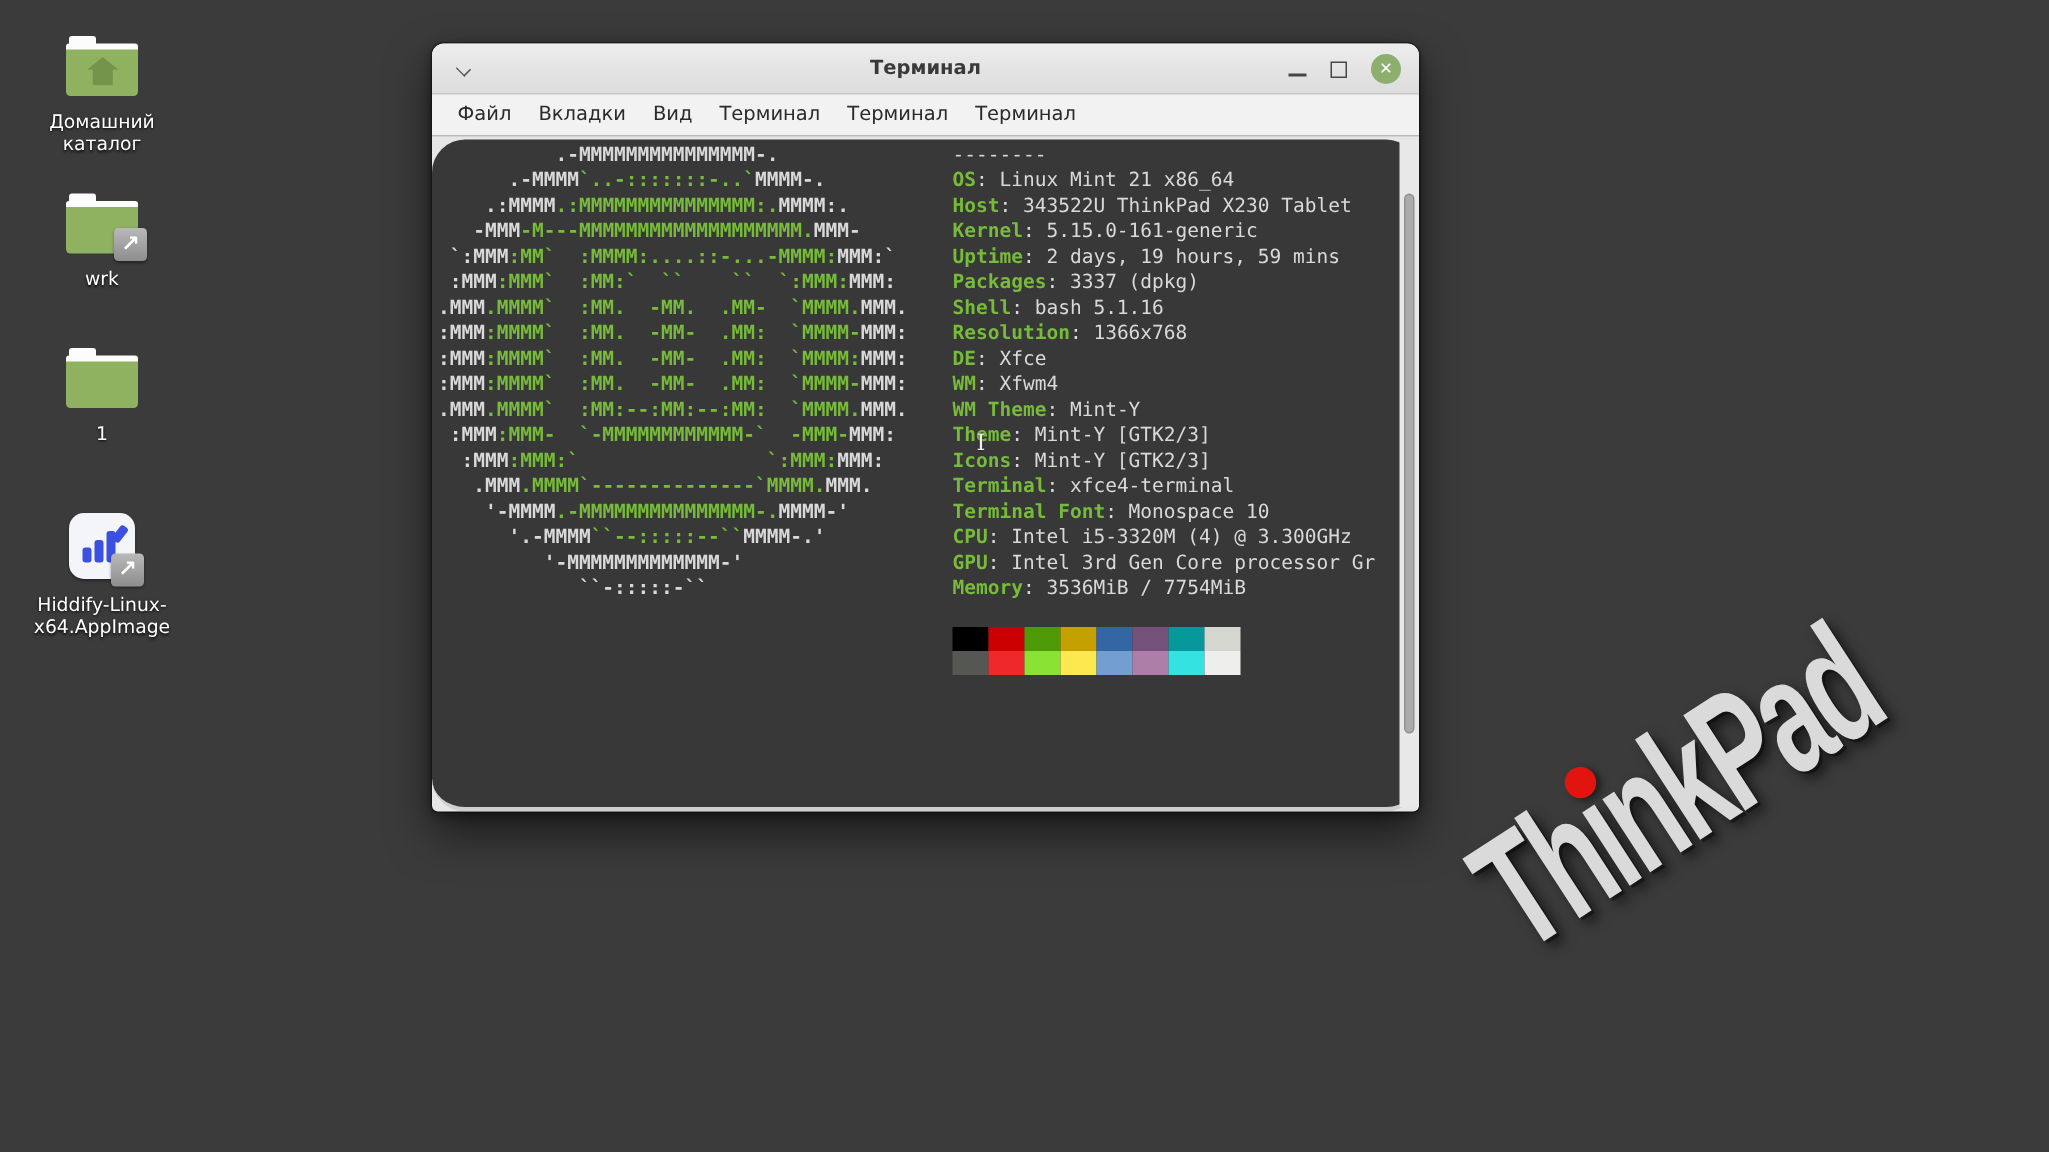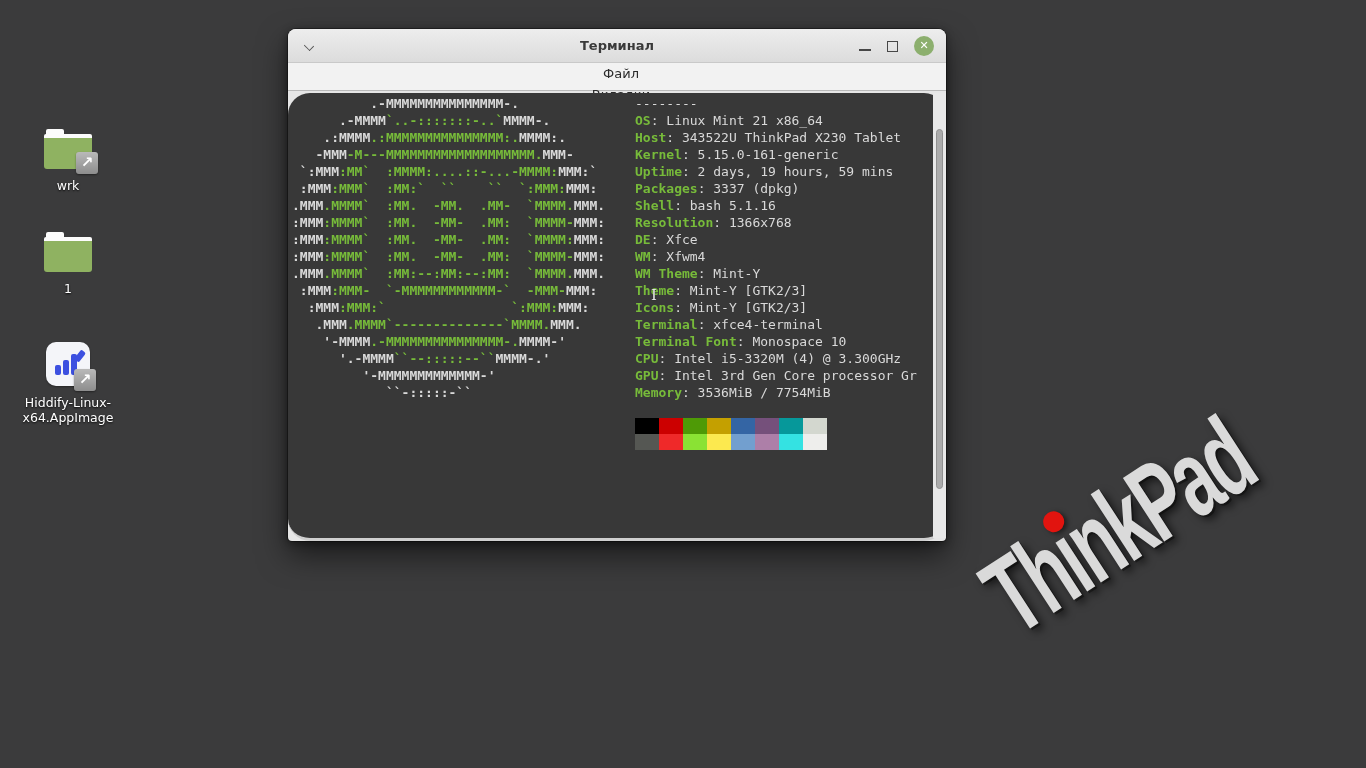--- a/index.html
+++ b/index.html
@@ -46,21 +46,21 @@
   .title { position:absolute; left:0; right:0; top:9px; text-align:center; font-weight:bold; font-size:13px; color:#3a3a3a; }
   .chevron { position:absolute; left:17px; top:13px; width:9px; height:9px; }
   .chevron::before { content:""; position:absolute; left:0; top:0; width:7px; height:7px;
                      border-right:1.6px solid #555; border-bottom:1.6px solid #555; transform:rotate(45deg) scale(1,.8); }
   .winbtns { position:absolute; right:12px; top:0; height:34px; display:flex; align-items:center; gap:16px; }
   .b-min { width:12px; height:10px; position:relative; }
   .b-min::after { content:""; position:absolute; left:0; bottom:0; width:12px; height:2px; background:#474747; }
   .b-max { width:11px; height:11px; border:1.6px solid #474747; background:transparent; }
   .b-close { width:20px; height:20px; border-radius:50%; background:#8caf6e; color:#fff; font-size:11px;
              font-weight:bold; line-height:20px; text-align:center; }
-  .menubar { height:28px; background:#f2f2f2; border-bottom:1px solid #b9b9b9; display:flex; align-items:center; padding-left:8px;flex-direction:column; }
+  .menubar { height:28px; background:#f2f2f2; border-bottom:1px solid #b9b9b9; display:flex; align-items:center; padding-left:8px; }
   .menu-item { padding:3px 9px; font-size:13px; color:#2b2b2b; }
 
   .term { position:absolute; left:0; right:0; top:64px; bottom:0; background:#383838;
           font-family:"DejaVu Sans Mono","Liberation Mono",monospace; font-size:13px; line-height:17px;
           border-bottom:3px solid #cfcfcf;border-radius:22px; }
   .tcol { position:absolute; white-space:pre; }
   #ascii-art { left:4px; top:2px; }
   #info-col  { left:347px; top:2px; }
   .c-w { color:#d9d9d9; }
   .c-g { color:#77bb3a; }
@@ -73,20 +73,34 @@
   .scroll-handle { position:absolute; left:3px; top:36px; width:7px; height:360px; background:#ababab;
                    border:1px solid #909090; border-radius:4px; }
   .ibeam { position:absolute; left:363px; top:194px; font-family:"DejaVu Serif",serif; font-size:15px;
            color:#f0f0f0; text-shadow:0 0 1px #000; }
 </style>
 </head>
 <body>
 
 <div class="desktop">
 
+  <div class="dicon" style="top:24px;">
+    <div class="glyphwrap">
+      <div class="folder">
+        <div class="tab"></div>
+          <div class="band"></div>
+          <div class="fbody"></div>
+          <div class="house"></div>
+      </div>
+    </div>
+    <div class="caption">
+      <div>Домашний</div>
+        <div>каталог</div>
+    </div>
+  </div>
 
   <div class="dicon" style="top:129px;">
     <div class="glyphwrap">
       <div class="folder">
         <div class="tab"></div>
           <div class="band"></div>
           <div class="fbody"></div>
         <div class="emblem">↗</div>
       </div>
     </div>

